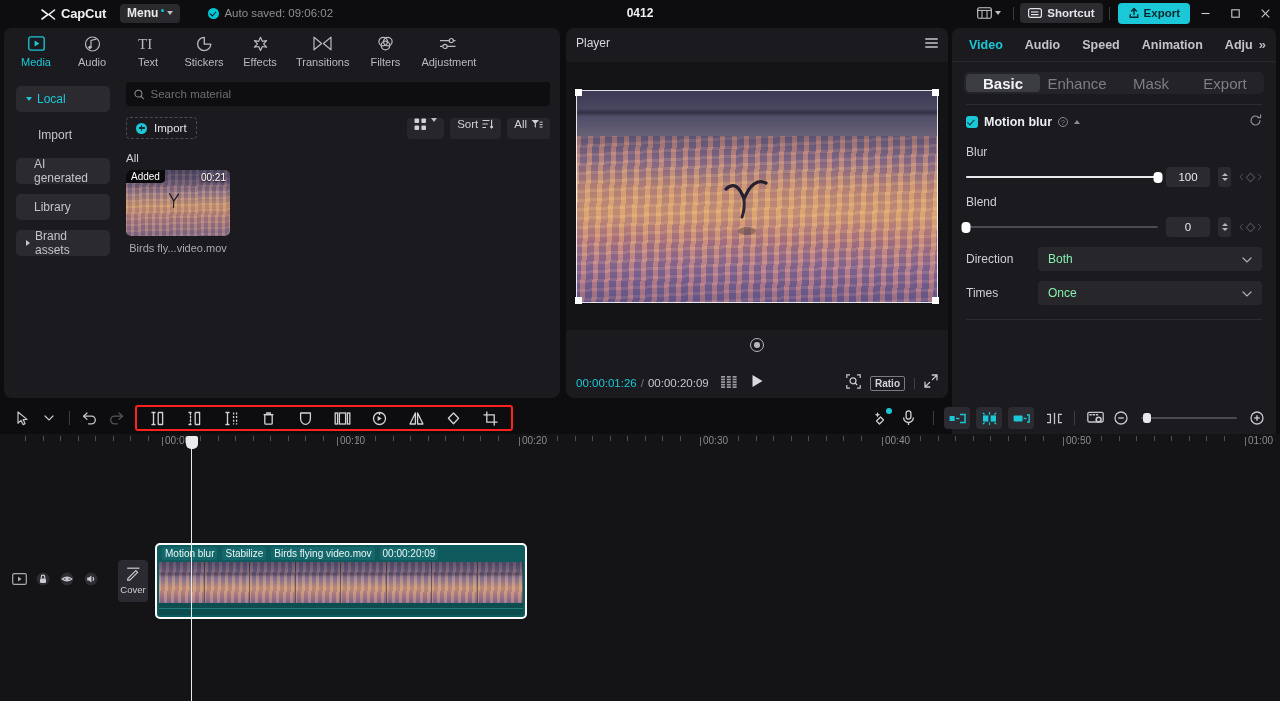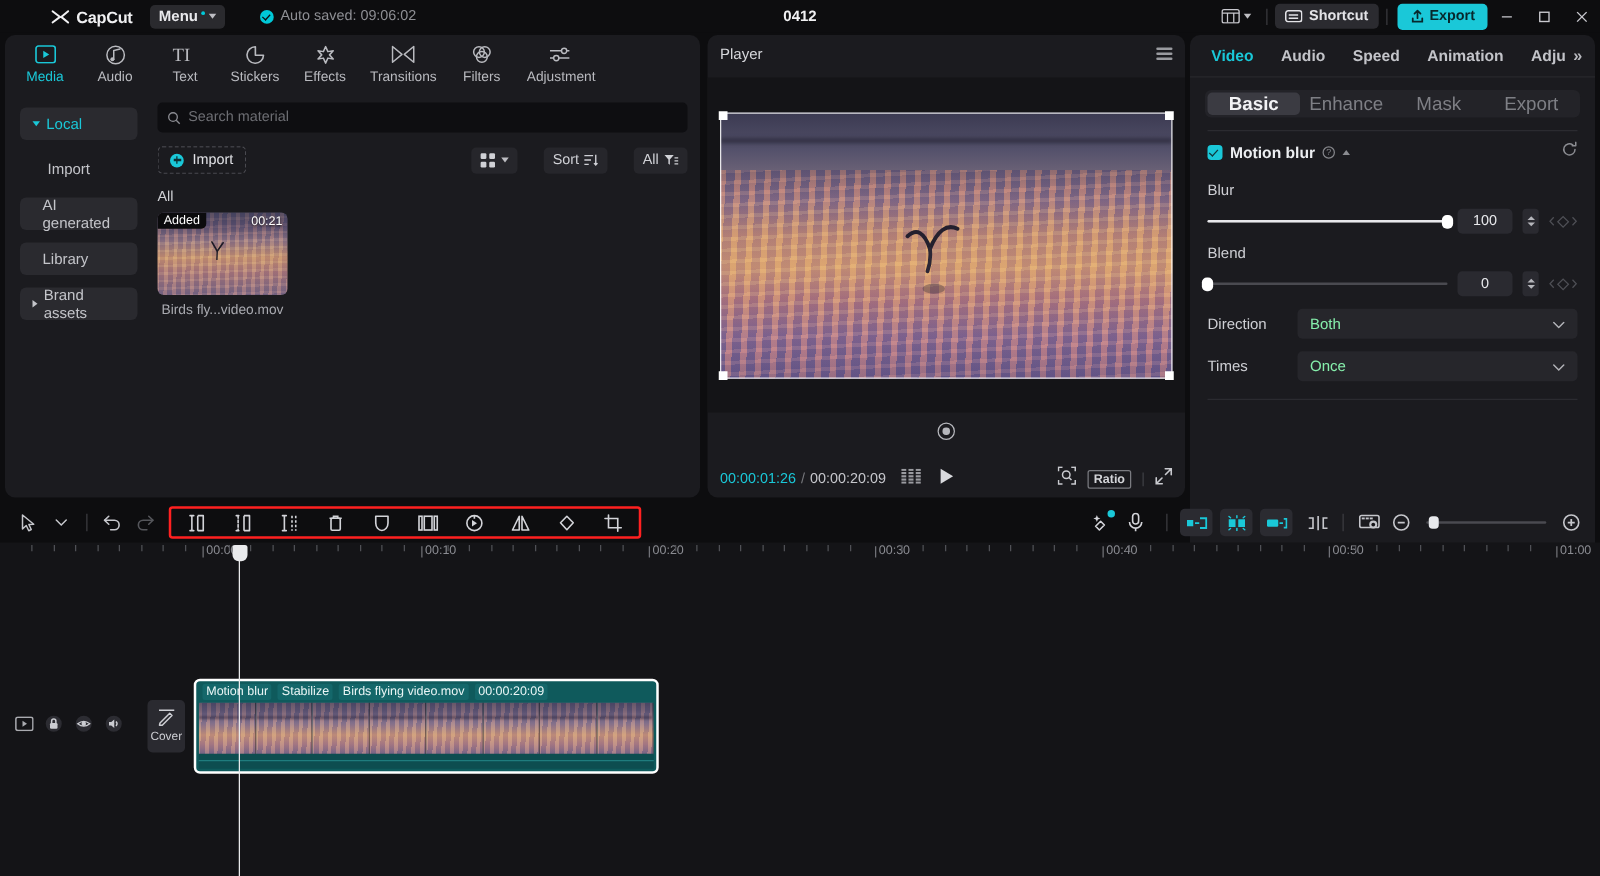--- a/index.html
+++ b/index.html
@@ -69,21 +69,21 @@
   .searchbox{height:24px;background:#0e0e11;border-radius:4px;display:flex;align-items:center;padding:0 8px;gap:6px;}
   .searchbox input{background:transparent;border:none;outline:none;color:#cfd0d4;font-size:11.5px;font-family:"Liberation Sans",sans-serif;width:100%;}
   .searchbox input::placeholder{color:#6d6e73;}
   .toolsrow{height:32px;display:flex;align-items:center;margin-top:6px;}
   .import-btn{display:flex;align-items:center;gap:7px;border:1px dashed #4a4a50;border-radius:4px;height:22px;padding:0 9px;font-size:11.5px;color:#e2e3e7;cursor:pointer;}
   .plus-c{width:11px;height:11px;border-radius:50%;background:#1ac8d8;position:relative;}
   .plus-c:before,.plus-c:after{content:"";position:absolute;background:#0d2f33;}
   .plus-c:before{left:5px;top:2.5px;width:1.4px;height:6px;}
   .plus-c:after{top:4.8px;left:2.5px;height:1.4px;width:6px;}
   .tools-right{margin-left:auto;display:flex;align-items:center;gap:6px;}
-  .chip{height:21px;background:#26262b;border-radius:4px;display:flex;align-items:center;gap:4px;padding:0 7px;font-size:11.5px;color:#d0d1d6;cursor:pointer;margin-left:15px;}
+  .chip{height:21px;background:#26262b;border-radius:4px;display:flex;align-items:flex-start;gap:4px;padding:0 7px;font-size:11.5px;color:#d0d1d6;cursor:pointer;}
   .all-label{font-size:11.5px;color:#cfd0d4;margin-top:8px;margin-bottom:6px;}
   .grid{display:flex;flex-wrap:wrap;gap:12px;}
   .card{width:104px;cursor:pointer;}
   .thumb{width:104px;height:66px;border-radius:5px;position:relative;overflow:hidden;
     background:linear-gradient(180deg,#4b4a62 0%,#5e5570 16%,#8f7a86 34%,#c29574 55%,#a87f7e 72%,#7e6e86 100%);}
   .thumb .ripples{position:absolute;inset:0;
     background:
       repeating-linear-gradient(92deg, rgba(255,190,140,.30) 0 3px, rgba(90,80,110,.22) 3px 7px),
       repeating-linear-gradient(178deg, rgba(255,205,150,.14) 0 2px, rgba(70,62,92,.18) 2px 6px);
     mix-blend-mode:overlay;opacity:.85;}

